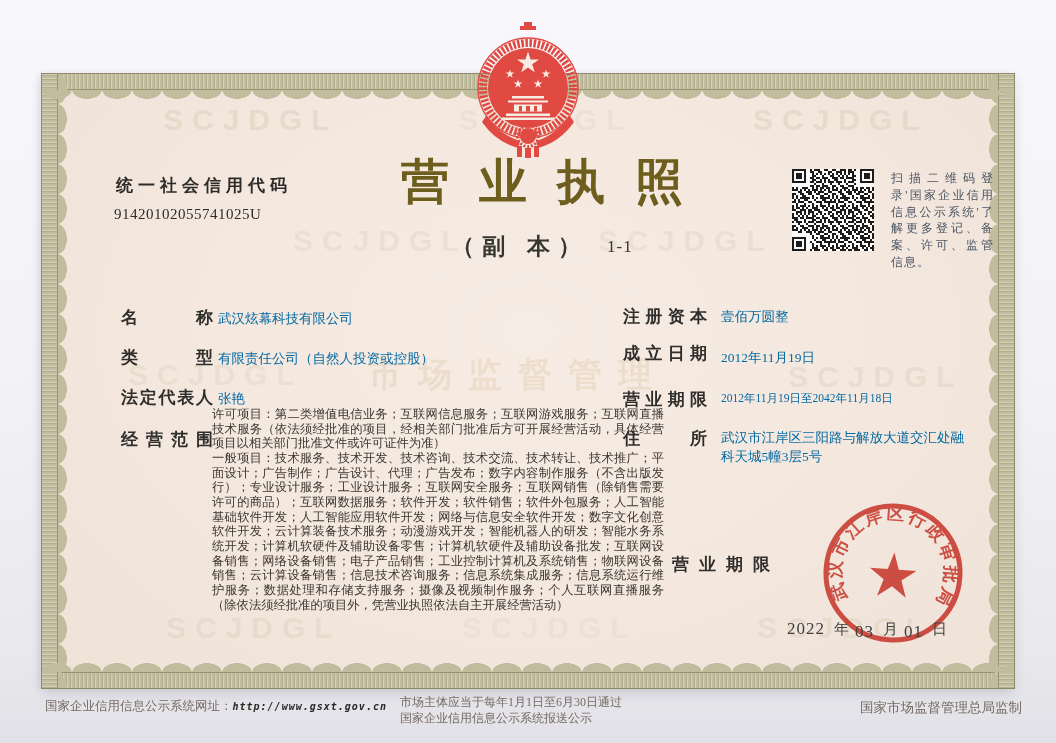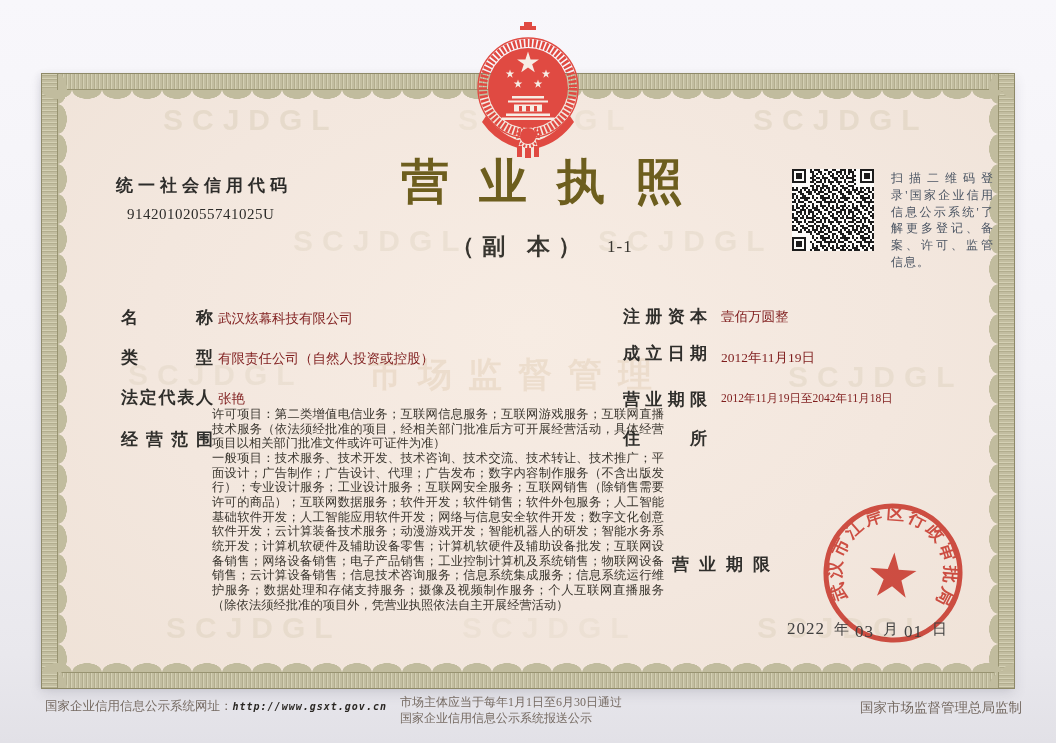--- a/index.html
+++ b/index.html
@@ -30,36 +30,36 @@
   .bump.left{top:0;bottom:0;left:16px;width:9px;background:radial-gradient(ellipse 9px 15px at 0% 50%,#c1bc9e 96%,rgba(193,188,158,0) 100%);background-size:9px 30px;background-repeat:repeat-y;}
   .bump.right{top:0;bottom:0;right:16px;width:9px;background:radial-gradient(ellipse 9px 15px at 100% 50%,#c1bc9e 96%,rgba(193,188,158,0) 100%);background-size:9px 30px;background-repeat:repeat-y;}
 
   
   .wm{position:absolute;font-family:"Liberation Sans","DejaVu Sans",sans-serif;font-weight:700;
       color:#bdb18d;opacity:.22;font-size:30px;letter-spacing:9px;white-space:nowrap;}
   .wm.big{font-family:"Liberation Serif","DejaVu Serif",serif;font-size:34px;letter-spacing:16px;color:#d8bf9e;opacity:.30;}
 
   
   .credit-label{position:absolute;left:116px;top:174px;font-size:17px;font-weight:700;letter-spacing:5px;color:#2d2c2a;white-space:nowrap;}
-  .credit-code{position:absolute;left:127px;top:206px;font-size:15px;letter-spacing:.5px;color:#2d2c2a;}
+  .credit-code{position:absolute;left:114px;top:206px;font-size:15px;letter-spacing:.5px;color:#2d2c2a;}
   .title{position:absolute;left:342px;top:150px;width:400px;text-align:center;
          font-size:48px;font-weight:900;color:#6d5e1e;letter-spacing:30px;text-indent:30px;white-space:nowrap;}
   .subtitle{position:absolute;left:430px;top:231px;width:180px;text-align:center;font-size:23px;font-weight:600;
             letter-spacing:8px;color:#37352f;white-space:nowrap;}
   .copyno{position:absolute;left:607px;top:237px;font-size:17px;color:#37352f;letter-spacing:1px;}
   .qr{position:absolute;left:792px;top:169px;width:82px;height:82px;}
   .qr-caption{position:absolute;left:891px;top:170px;width:103px;font-size:12px;line-height:16.8px;
               letter-spacing:1px;color:#4b5563;text-align:justify;}
 
   
   .flabel{position:absolute;font-size:17px;font-weight:700;color:#2f2e2b;
           text-align:justify;text-align-last:justify;white-space:normal;}
   .flabel.l{left:121px;width:92px;}
   .flabel.r{left:623px;width:84px;}
-  .fvalue{position:absolute;font-size:13.5px;color:#7f1d1d;white-space:nowrap;}
+  .fvalue{position:absolute;font-size:13.5px;color:#0369a1;white-space:nowrap;}
   .fvalue.l{left:218px;}
   .fvalue.r{left:721px;}
   .scope-text{position:absolute;left:212px;top:407px;width:452px;font-size:12.3px;line-height:14.65px;
               color:#3a362f;text-align:justify;}
   .scope-text p{margin:0;}
   .addr{white-space:normal;width:252px;line-height:18.5px;}
   .term{font-size:11.5px;}
 
   
   .reg-label{position:absolute;left:672px;top:553px;font-size:17px;font-weight:700;letter-spacing:10px;color:#2f2e2b;white-space:nowrap;}
@@ -202,20 +202,21 @@
   <div class="flabel r" style="top:305px;">注册资本</div>
   <div class="fvalue r" style="top:308px;">壹佰万圆整</div>
 
   <div class="flabel r" style="top:342px;">成立日期</div>
   <div class="fvalue r" style="top:349px;">2012年11月19日</div>
 
   <div class="flabel r" style="top:388px;">营业期限</div>
   <div class="fvalue r term" style="top:391px;">2012年11月19日至2042年11月18日</div>
 
   <div class="flabel r" style="top:427px;">住所</div>
+  <div class="fvalue r addr" style="top:429px;">武汉市江岸区三阳路与解放大道交汇处融科天城5幢3层5号</div>
 
   <div class="reg-label">营业期限</div>
 
   <svg class="seal" viewBox="0 0 152 152">
     <defs>
       <path id="sealArc" d="M 36.9 108.8 A 52 52 0 1 1 115.1 108.8" fill="none"></path>
       <path id="star2" d="M0,-10 L2.245,-3.09 9.511,-3.09 3.633,1.18 5.878,8.09 0,3.82 -5.878,8.09 -3.633,1.18 -9.511,-3.09 -2.245,-3.09 Z"></path>
     </defs>
     <circle cx="76" cy="76" r="67" fill="none" stroke="#d5473c" stroke-width="5"></circle>
     <use href="#star2" transform="translate(76,80) scale(2.45)" fill="#d5473c"></use>

